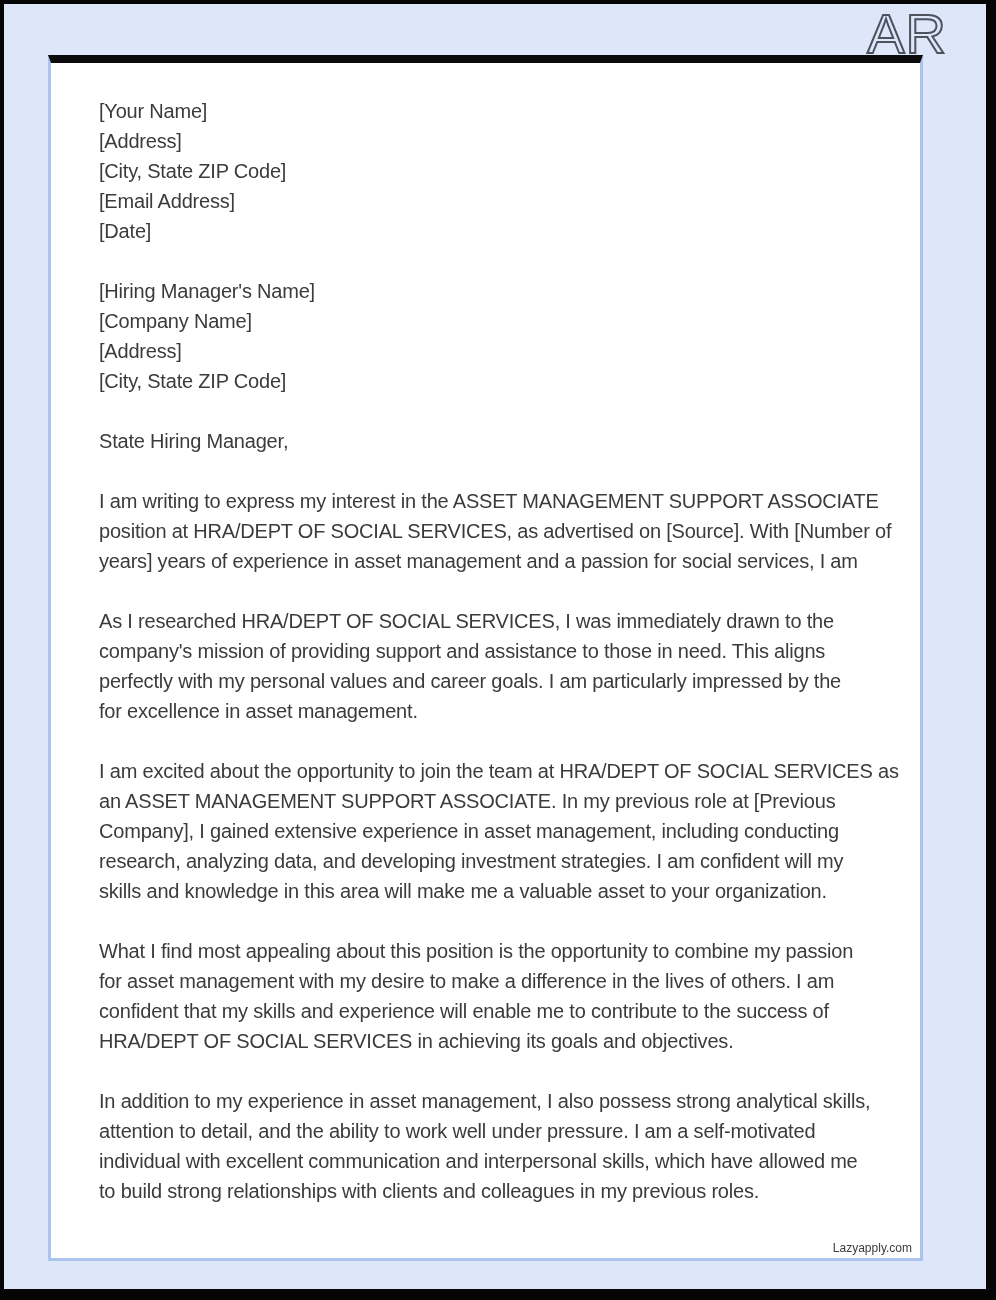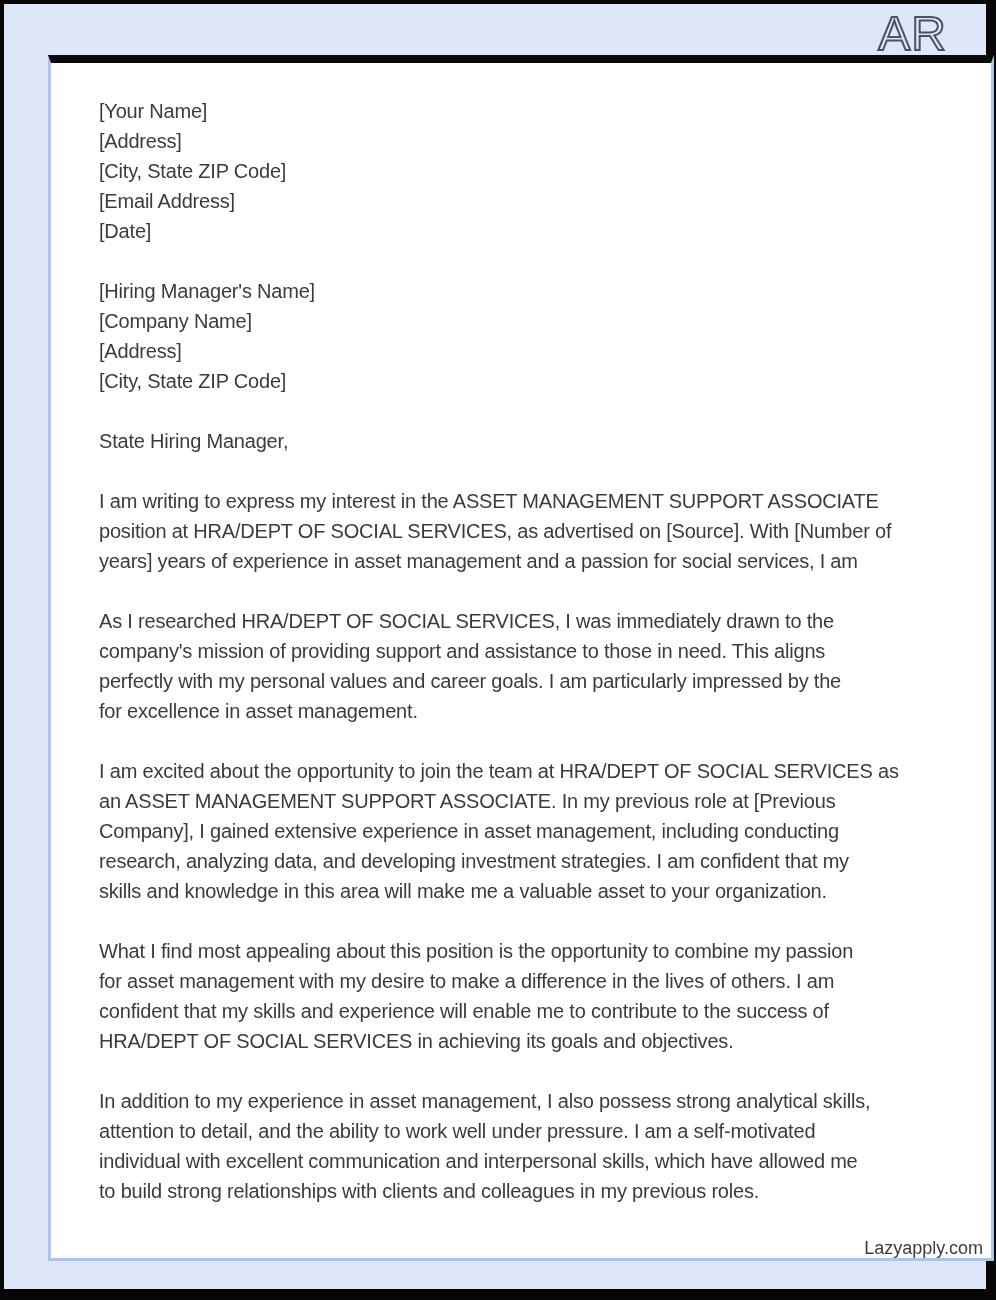--- a/index.html
+++ b/index.html
@@ -20,31 +20,31 @@
     font-family: "Liberation Sans", sans-serif;
   }
   .canvas {
     position: absolute;
     left: 4px; top: 4px; right: 10px; bottom: 11px;
     background: var(--background);
   }
   .brand-logo {
     position: absolute;
     top: 8px; right: 39px;
-    font-size: 48px;
+    font-size: 56px;
     line-height: 44px;
     letter-spacing: 1px;
     font-weight: 400;
     color: transparent;
     -webkit-text-stroke: 2px var(--logo-stroke);
   }
   .page {
     position: absolute;
     left: 44px; top: 51px;
-    width: 946px; height: 1206px;
+    width: 875px; height: 1206px;
     background: var(--page-bg);
     border-top: 8px solid var(--page-top-border);
     border-left: 3px solid var(--page-side-border);
     border-right: 3px solid var(--page-side-border);
     border-bottom: 3px solid var(--page-side-border);
     overflow: hidden;
   }
   .content {
     padding: 33px 30px 0 48px;
     color: var(--text);
@@ -54,21 +54,21 @@
   .line {
     height: 30px;
     line-height: 30px;
     white-space: pre;
     letter-spacing: -0.2px;
   }
   .paragraph { margin-bottom: 30px; margin-top: 23px; }
   .watermark {
     position: absolute;
     right: 8px; bottom: 1px;
-    font-size: 18px;
+    font-size: 12px;
     line-height: 17px;
     color: var(--watermark);
     background: var(--page-bg);
     padding-left: 6px;
   }
 </style>
 </head>
 <body>
 
 <div class="canvas">
@@ -106,21 +106,21 @@
           <div class="paragraph">
             <div class="line">As I researched HRA/DEPT OF SOCIAL SERVICES, I was immediately drawn to the</div>
             <div class="line">company's mission of providing support and assistance to those in need. This aligns</div>
             <div class="line">perfectly with my personal values and career goals. I am particularly impressed by the</div>
             <div class="line">for excellence in asset management.</div>
           </div>
           <div class="paragraph">
             <div class="line">I am excited about the opportunity to join the team at HRA/DEPT OF SOCIAL SERVICES as</div>
             <div class="line">an ASSET MANAGEMENT SUPPORT ASSOCIATE. In my previous role at [Previous</div>
             <div class="line">Company], I gained extensive experience in asset management, including conducting</div>
-            <div class="line">research, analyzing data, and developing investment strategies. I am confident that my</div>
+            <div class="line">research, analyzing data, and developing investment strategies. I am confident will my</div>
             <div class="line">skills and knowledge in this area will make me a valuable asset to your organization.</div>
           </div>
           <div class="paragraph">
             <div class="line">What I find most appealing about this position is the opportunity to combine my passion</div>
             <div class="line">for asset management with my desire to make a difference in the lives of others. I am</div>
             <div class="line">confident that my skills and experience will enable me to contribute to the success of</div>
             <div class="line">HRA/DEPT OF SOCIAL SERVICES in achieving its goals and objectives.</div>
           </div>
           <div class="paragraph">
             <div class="line">In addition to my experience in asset management, I also possess strong analytical skills,</div>

